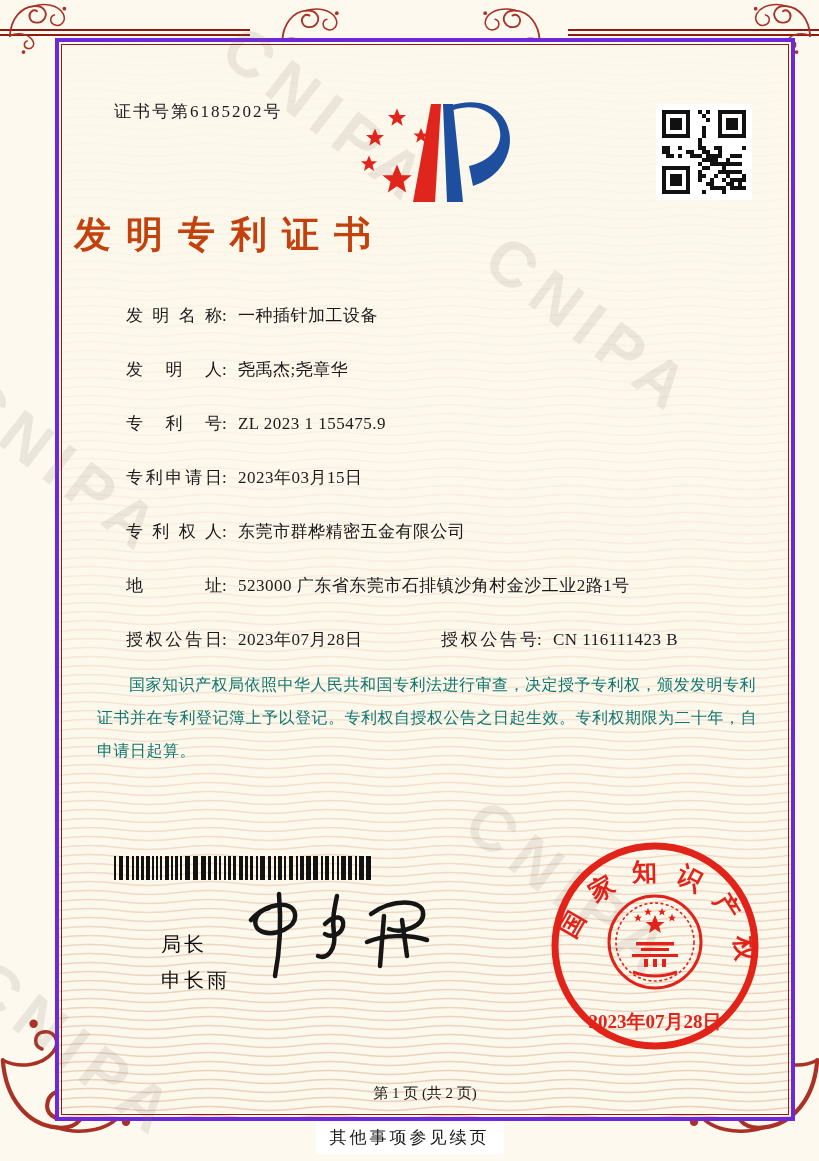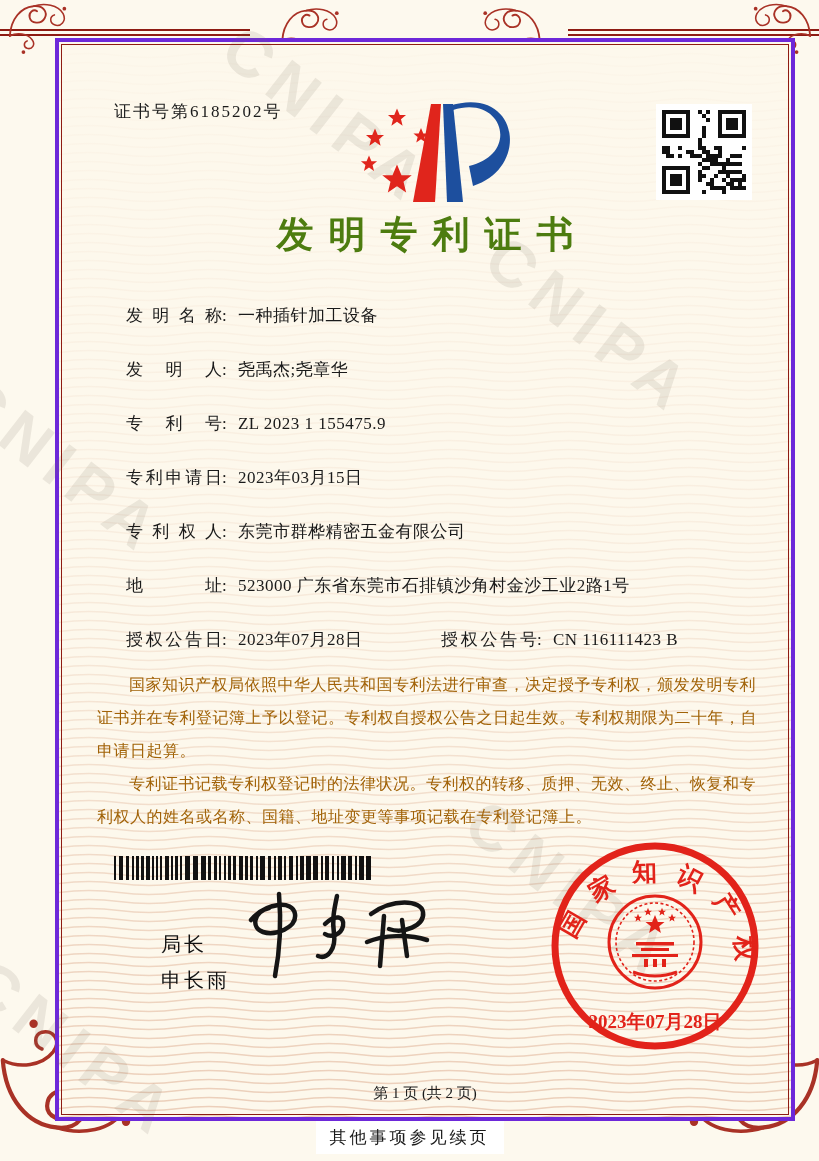--- a/index.html
+++ b/index.html
@@ -28,32 +28,32 @@
   .waves{position:absolute;inset:0;overflow:hidden;}
   .wave-fade{position:absolute;inset:0;background:linear-gradient(180deg,rgba(253,248,236,.95) 0%,rgba(253,248,236,.75) 45%,rgba(253,248,236,.15) 85%,rgba(253,248,236,0) 100%);}
   .content{position:absolute;inset:0;z-index:2;}
   
   .wm{position:absolute;font-family:"Liberation Sans","DejaVu Sans",sans-serif;
       font-weight:bold;font-size:64px;letter-spacing:10px;color:rgba(116,106,90,.13);
       transform:rotate(38deg);white-space:nowrap;z-index:1;}
   
   .cert-no{position:absolute;left:55px;top:58px;font-size:17px;letter-spacing:2px;}
   .logo{position:absolute;left:50%;top:60px;transform:translateX(-50%);}
-  .title{position:absolute;left:0;right:0;top:168px;text-align:center;
-         font-size:37px;font-weight:bold;letter-spacing:15px;text-indent:15px;color:#4d7c0f;}
+  .title{position:absolute;left:0;right:0;top:168px;
+         font-size:37px;font-weight:bold;letter-spacing:15px;text-indent:15px;color:#c2410c;}
   .qr{position:absolute;left:597px;top:62px;}
   
   .fields{position:absolute;left:55px;top:262px;right:26px;font-size:17px;}
   .field-row{margin-bottom:31px;white-space:nowrap;margin-left:12px;}
   .f-label{display:inline-block;}
   .stretch{display:inline-block;width:96px;text-align:justify;text-align-last:justify;}
   .f-value{margin-left:7px;letter-spacing:.5px;}
   .grant-gap{display:inline-block;width:70px;}
   
-  .body-text{position:absolute;left:38px;right:28px;top:626px;font-size:16px;line-height:33px;color:#a16207;}
+  .body-text{position:absolute;left:38px;right:28px;top:626px;font-size:16px;line-height:33px;color:#0f766e;}
   .body-text p{margin:0;text-indent:2em;letter-spacing:.5px;}
   
   .barcode{position:absolute;left:55px;top:814px;}
   
   .signer{position:absolute;left:62px;top:884px;font-family:"Liberation Sans","DejaVu Sans",sans-serif;
           font-size:20px;letter-spacing:3px;color:#111;line-height:36px;margin-left:40px;}
   .signature{position:absolute;left:162px;top:846px;}
   
   .seal{position:absolute;left:490px;top:798px;}
   
@@ -357,21 +357,20 @@
           <span class="f-label"><span class="stretch">授权公告日</span><span>:</span></span>
           <span class="f-value">2023年07月28日</span>
           <span class="grant-gap"></span>
           <span class="f-label"><span class="stretch">授权公告号</span><span>:</span></span>
           <span class="f-value">CN 116111423 B</span>
         </div>
       </div>
 
       <div class="body-text">
         <p>国家知识产权局依照中华人民共和国专利法进行审查，决定授予专利权，颁发发明专利证书并在专利登记簿上予以登记。专利权自授权公告之日起生效。专利权期限为二十年，自申请日起算。</p>
-        <p>专利证书记载专利权登记时的法律状况。专利权的转移、质押、无效、终止、恢复和专利权人的姓名或名称、国籍、地址变更等事项记载在专利登记簿上。</p>
       </div>
 
       <svg class="barcode" id="barcode-svg" width="258" height="24" viewBox="0 0 258 24">
           <rect x="0" y="0" width="2" height="24" fill="#111"></rect>
           <rect x="5" y="0" width="4" height="24" fill="#111"></rect>
           <rect x="12" y="0" width="3" height="24" fill="#111"></rect>
           <rect x="18" y="0" width="2" height="24" fill="#111"></rect>
           <rect x="22" y="0" width="3" height="24" fill="#111"></rect>
           <rect x="27" y="0" width="3" height="24" fill="#111"></rect>
           <rect x="32" y="0" width="4" height="24" fill="#111"></rect>

